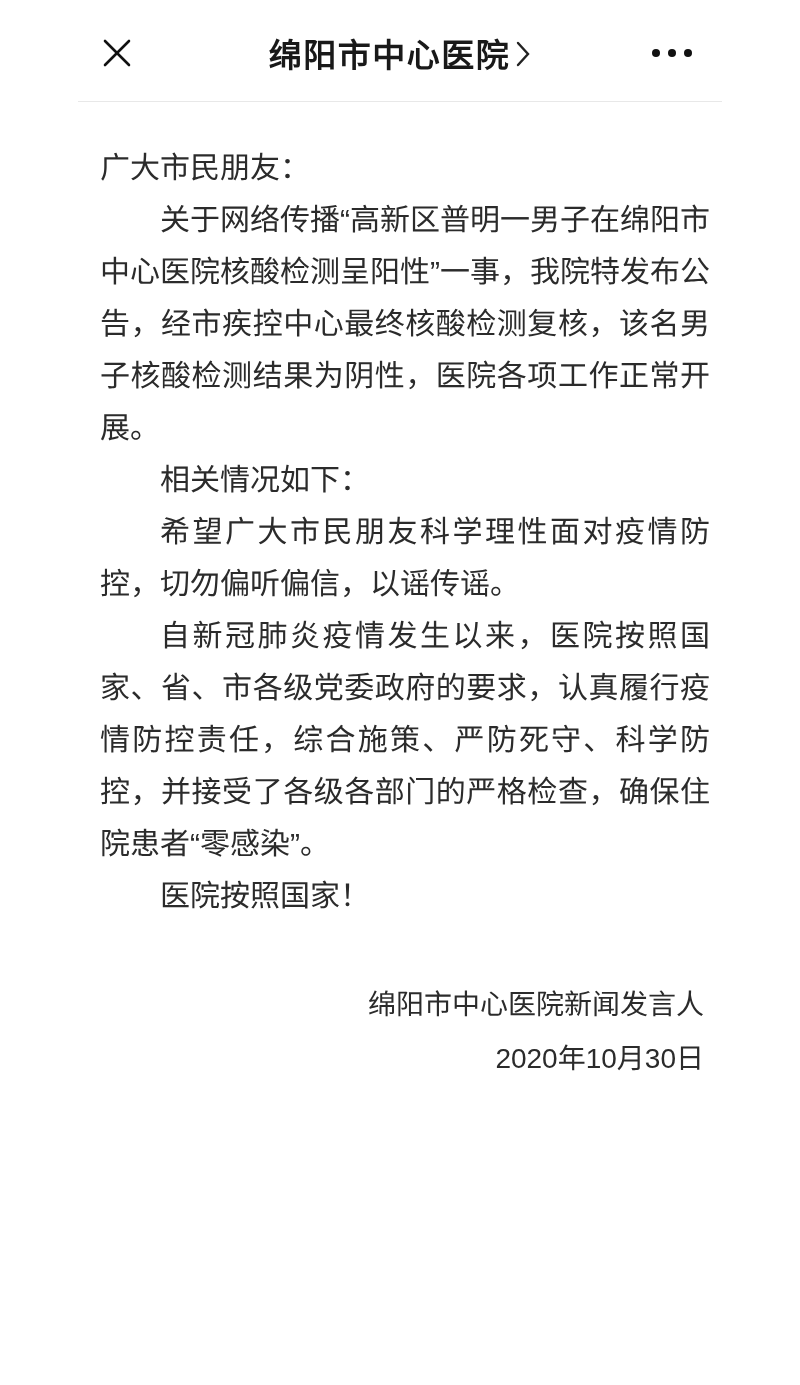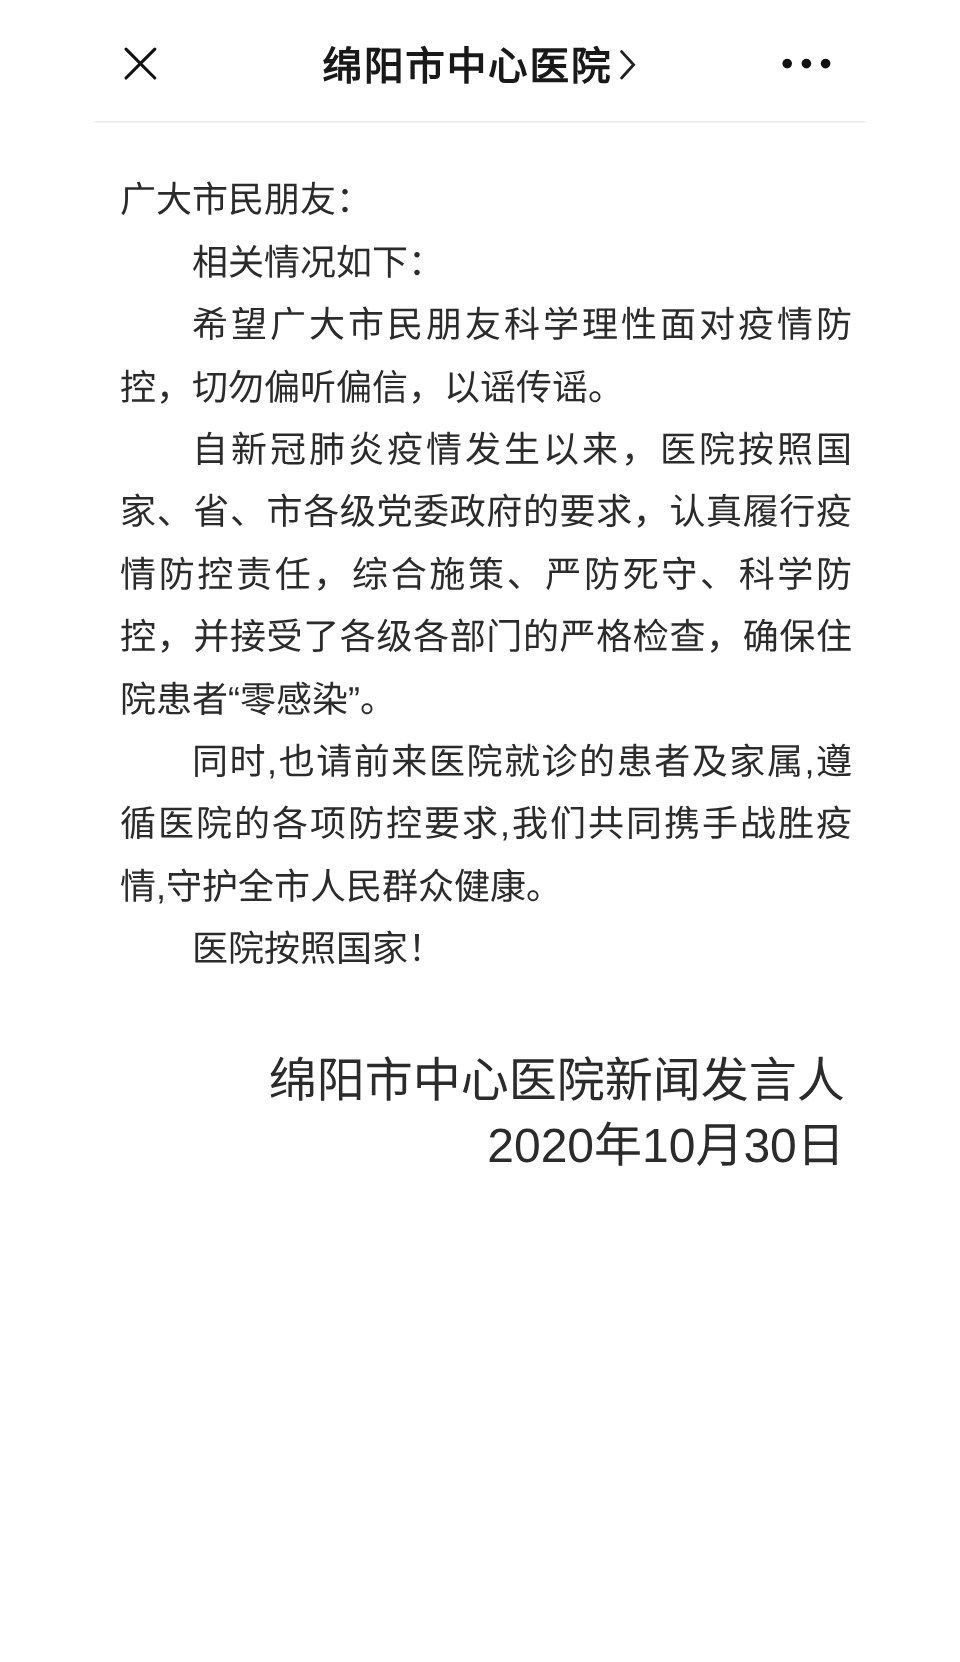--- a/index.html
+++ b/index.html
@@ -92,21 +92,21 @@
     margin: 0;
   }
   .indent {
     text-indent: 2em;
   }
   .sign-block {
     margin-top: 56px;
     padding-right: 6px;
     text-align: right;
     line-height: 54px;
-    font-size: 40px;
+    font-size: 28px;
     color: #2b2b2b;
   }
   .sign-block p { margin: 0; }
 </style>
 </head>
 <body>
 
 <div class="page">
 
   <div class="header">
@@ -132,29 +132,29 @@
           <span class="dot"></span>
       </span>
     </button>
 
   </div>
 
   <div class="content">
 
     <p>广大市民朋友：</p>
 
+    <p class="indent">关于网络传播“高新区普明一男子在绵阳市中心医院核酸检测呈阳性”一事，我院特发布公告，经市疾控中心最终核酸检测复核，该名男子核酸检测结果为阴性，医院各项工作正常开展。</p>
 
     <p class="indent">相关情况如下：</p>
 
 
     <p class="indent">希望广大市民朋友科学理性面对疫情防控，切勿偏听偏信，以谣传谣。</p>
 
     <p class="indent">自新冠肺炎疫情发生以来，医院按照国家、省、市各级党委政府的要求，认真履行疫情防控责任，综合施策、严防死守、科学防控，并接受了各级各部门的严格检查，确保住院患者“零感染”。</p>
 
-    <p class="indent">同时,也请前来医院就诊的患者及家属,遵循医院的各项防控要求,我们共同携手战胜疫情,守护全市人民群众健康。</p>
 
     <p class="indent">医院按照国家！</p>
 
     <div class="sign-block">
       <p>绵阳市中心医院新闻发言人</p>
       <p>2020年10月30日</p>
     </div>
 
   </div>
 

